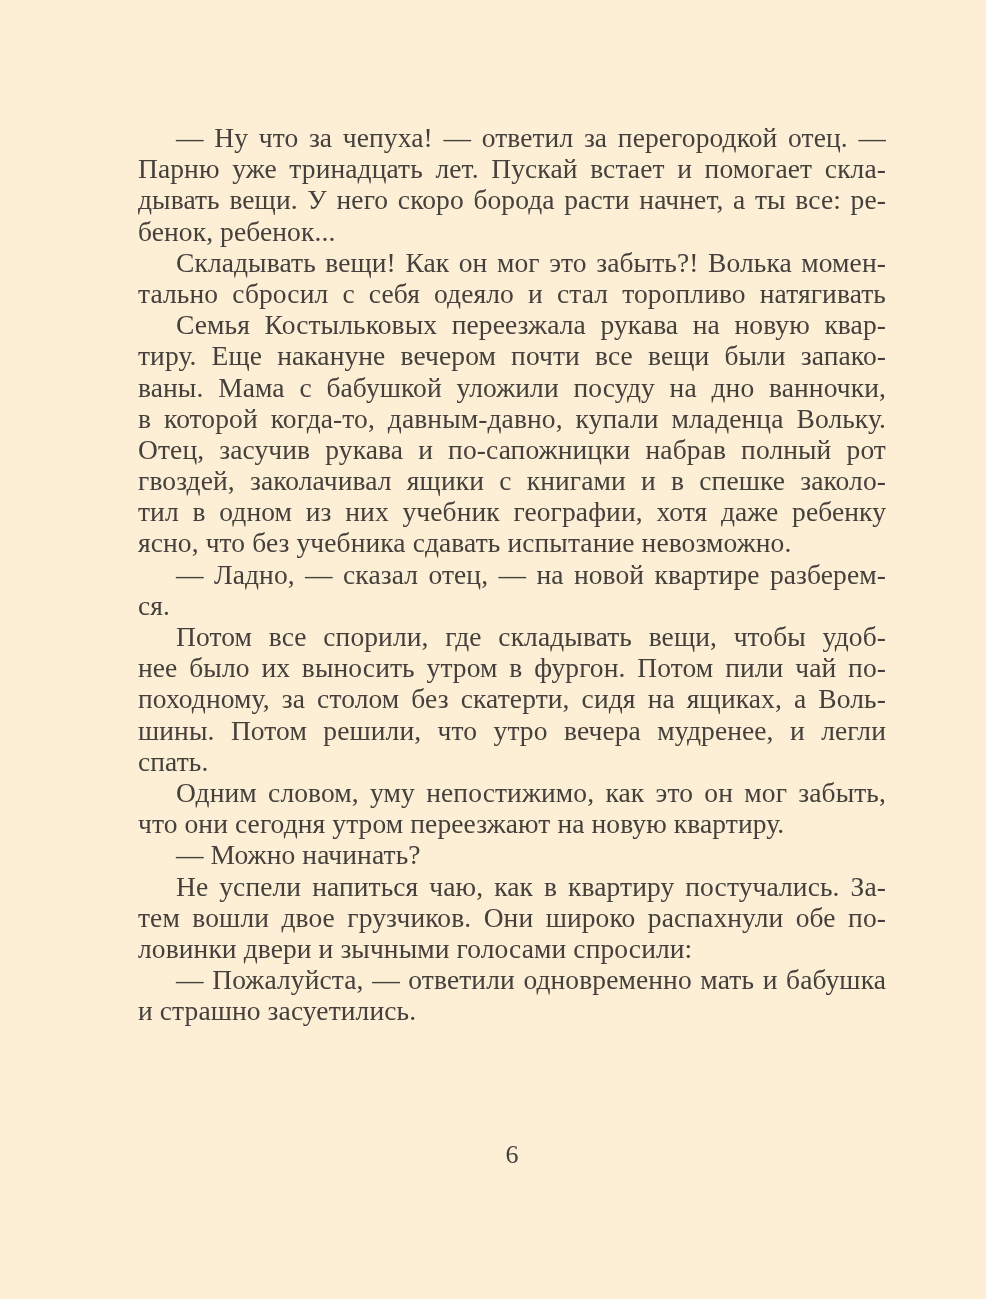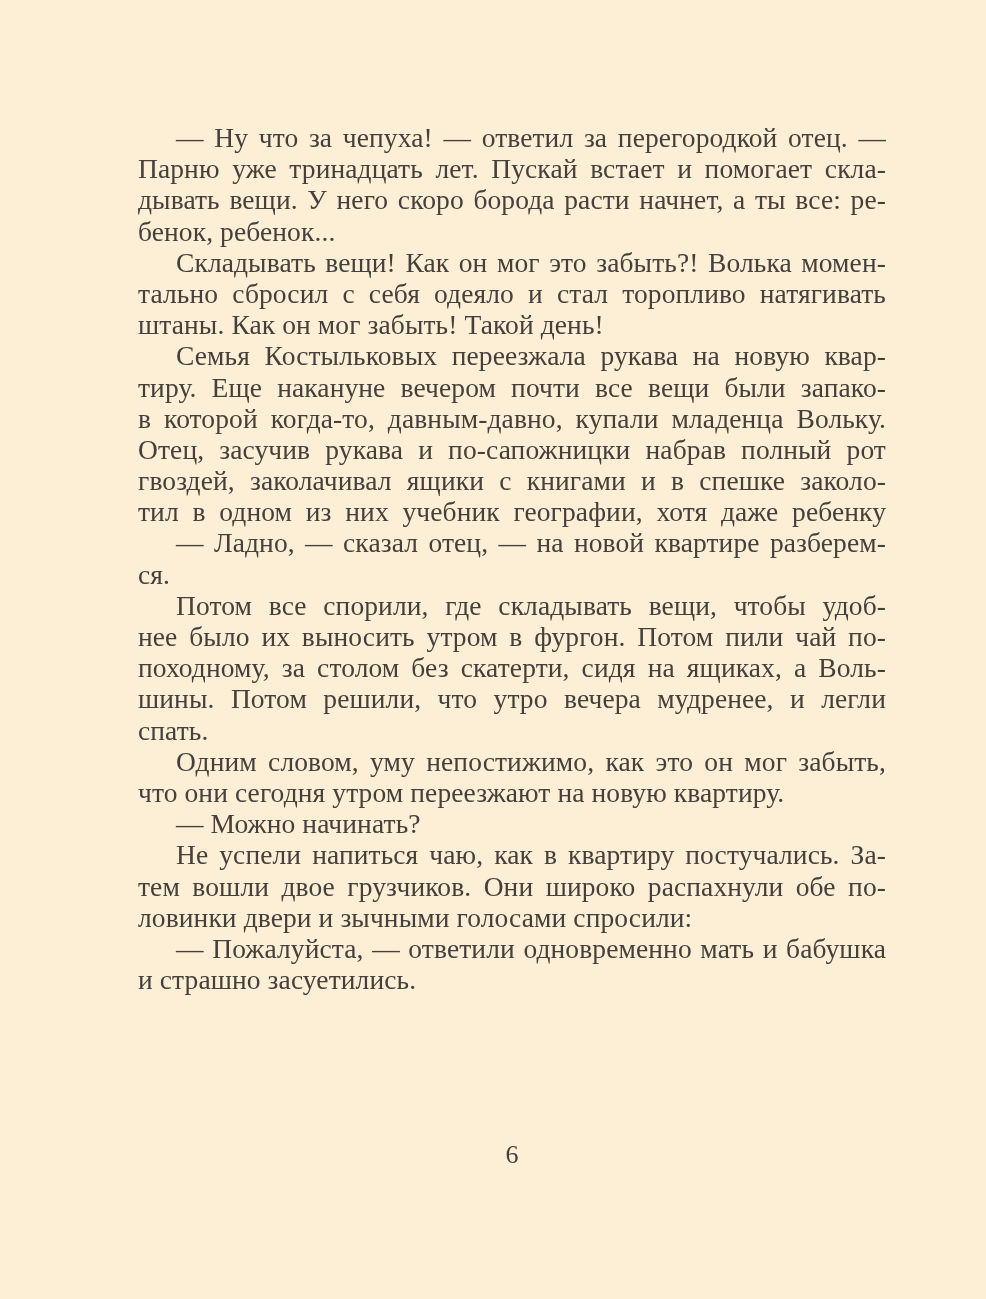--- a/index.html
+++ b/index.html
@@ -60,29 +60,30 @@
   <div class="page-text">
       <div class="paragraph">
         <div class="line first">— Ну что за чепуха! — ответил за перегородкой отец. —</div>
         <div class="line">Парню уже тринадцать лет. Пускай встает и помогает скла-</div>
         <div class="line">дывать вещи. У него скоро борода расти начнет, а ты все: ре-</div>
         <div class="line last">бенок, ребенок...</div>
       </div>
       <div class="paragraph">
         <div class="line first">Складывать вещи! Как он мог это забыть?! Волька момен-</div>
         <div class="line">тально сбросил с себя одеяло и стал торопливо натягивать</div>
-        <div class="line last">штаны. Как он мог забыть! Такой день!</div>
       </div>
       <div class="paragraph">
         <div class="line first">Семья Костыльковых переезжала рукава на новую квар-</div>
         <div class="line">тиру. Еще накануне вечером почти все вещи были запако-</div>
+        <div class="line">ваны. Мама с бабушкой уложили посуду на дно ванночки,</div>
         <div class="line">в которой когда-то, давным-давно, купали младенца Вольку.</div>
         <div class="line">Отец, засучив рукава и по-сапожницки набрав полный рот</div>
         <div class="line">гвоздей, заколачивал ящики с книгами и в спешке заколо-</div>
         <div class="line">тил в одном из них учебник географии, хотя даже ребенку</div>
+        <div class="line last">ясно, что без учебника сдавать испытание невозможно.</div>
       </div>
       <div class="paragraph">
         <div class="line first">— Ладно, — сказал отец, — на новой квартире разберем-</div>
         <div class="line last">ся.</div>
       </div>
       <div class="paragraph">
         <div class="line first">Потом все спорили, где складывать вещи, чтобы удоб-</div>
         <div class="line">нее было их выносить утром в фургон. Потом пили чай по-</div>
         <div class="line">походному, за столом без скатерти, сидя на ящиках, а Воль-</div>
         <div class="line">шины. Потом решили, что утро вечера мудренее, и легли</div>

